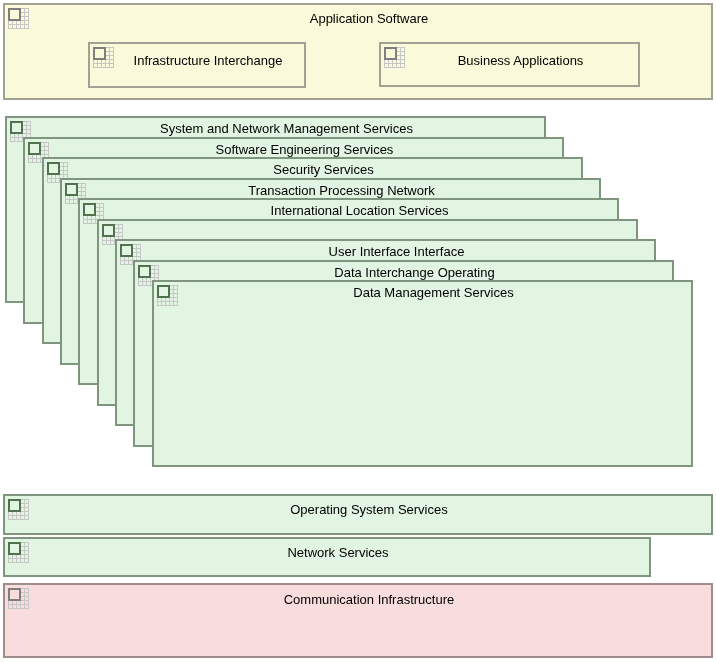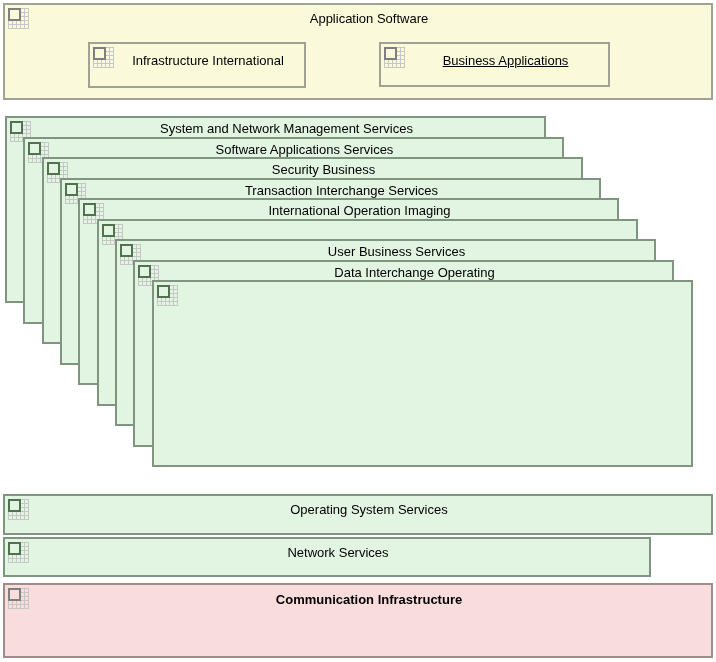--- a/index.html
+++ b/index.html
@@ -21,21 +21,21 @@
     background: var(--canvas-bg);
     font-family: "Liberation Sans", sans-serif;
     font-size: 13px;
     color: var(--text);
     position: relative;
     overflow: hidden;
   }
   .node { position:absolute; }
   .yellow { background: var(--yellow-fill); border:2px solid var(--yellow-border); }
   .green  { background: var(--green-fill);  border:2px solid var(--green-border); }
-  .pink   { background: var(--pink-fill);   border:2px solid var(--pink-border);font-weight:bold; }
+  .pink   { background: var(--pink-fill);   border:2px solid var(--pink-border); }
 
   .label {
     display:block;
     text-align:center;
     padding-left:22px;
     white-space:nowrap;
     line-height:15px;
   }
 
   
@@ -51,21 +51,21 @@
     border:2px solid var(--icon-square-gray);
   }
   .yellow > .icon .s { background: var(--yellow-fill); }
   .green  > .icon .s { background: var(--green-fill); border-color: var(--icon-square-green); }
   .pink   > .icon .s { background: var(--pink-fill); }
 
   
   #app { left:3px; top:3px; width:710px; height:97px; }
   #app > .label { margin-top:6px; }
   #app-infra { left:83px; top:37px; width:218px; height:46px; }
-  #app-biz   { left:374px; top:37px; width:231px; height:45px;text-decoration:underline; }
+  #app-biz   { left:374px; top:37px; width:261px; height:45px; }
   #app-infra .label, #app-biz .label { margin-top:9px; }
 
   
   #cascade { position:absolute; left:0; top:0; width:716px; height:578px; }
   #cascade .node { width:541px; height:187px; }
   #cascade .node .label { margin-top:3px; }
   #cascade .node:nth-child(1)  { left:5px;   top:116px; }
   #cascade .node:nth-child(2)  { left:23px;  top:137px; }
   #cascade .node:nth-child(3)  { left:42px;  top:157px; }
   #cascade .node:nth-child(4)  { left:60px;  top:178px; }
@@ -93,21 +93,21 @@
         <i class="g"></i>
         <i class="s"></i>
       </span>
     <span class="label">Application Software</span>
 
     <div class="node yellow" id="app-infra">
       <span class="icon">
           <i class="g"></i>
           <i class="s"></i>
         </span>
-      <span class="label">Infrastructure International</span>
+      <span class="label">Infrastructure Interchange</span>
     </div>
 
     <div class="node yellow" id="app-biz">
       <span class="icon">
           <i class="g"></i>
           <i class="s"></i>
         </span>
       <span class="label">Business Applications</span>
     </div>
   </div>
@@ -118,68 +118,69 @@
           <i class="g"></i>
           <i class="s"></i>
         </span>
       <span class="label">System and Network Management Services</span>
     </div>
     <div class="node green">
       <span class="icon">
           <i class="g"></i>
           <i class="s"></i>
         </span>
-      <span class="label">Software Applications Services</span>
-    </div>
-    <div class="node green">
-      <span class="icon">
-          <i class="g"></i>
-          <i class="s"></i>
-        </span>
-      <span class="label">Security Business</span>
-    </div>
-    <div class="node green">
-      <span class="icon">
-          <i class="g"></i>
-          <i class="s"></i>
-        </span>
-      <span class="label">Transaction Interchange Services</span>
-    </div>
-    <div class="node green">
-      <span class="icon">
-          <i class="g"></i>
-          <i class="s"></i>
-        </span>
-      <span class="label">International Operation Imaging</span>
-    </div>
-    <div class="node green">
-      <span class="icon">
-          <i class="g"></i>
-          <i class="s"></i>
-        </span>
-    </div>
-    <div class="node green">
-      <span class="icon">
-          <i class="g"></i>
-          <i class="s"></i>
-        </span>
-      <span class="label">User Business Services</span>
+      <span class="label">Software Engineering Services</span>
+    </div>
+    <div class="node green">
+      <span class="icon">
+          <i class="g"></i>
+          <i class="s"></i>
+        </span>
+      <span class="label">Security Services</span>
+    </div>
+    <div class="node green">
+      <span class="icon">
+          <i class="g"></i>
+          <i class="s"></i>
+        </span>
+      <span class="label">Transaction Processing Network</span>
+    </div>
+    <div class="node green">
+      <span class="icon">
+          <i class="g"></i>
+          <i class="s"></i>
+        </span>
+      <span class="label">International Location Services</span>
+    </div>
+    <div class="node green">
+      <span class="icon">
+          <i class="g"></i>
+          <i class="s"></i>
+        </span>
+    </div>
+    <div class="node green">
+      <span class="icon">
+          <i class="g"></i>
+          <i class="s"></i>
+        </span>
+      <span class="label">User Interface Interface</span>
     </div>
     <div class="node green">
       <span class="icon">
           <i class="g"></i>
           <i class="s"></i>
         </span>
       <span class="label">Data Interchange Operating</span>
     </div>
     <div class="node green">
       <span class="icon">
           <i class="g"></i>
           <i class="s"></i>
         </span>
+      <span class="label">Data Management Services</span>
     </div>
   </div>
 
   <div class="node green" id="os">
     <span class="icon">
         <i class="g"></i>
         <i class="s"></i>
       </span>
     <span class="label">Operating System Services</span>
   </div>

